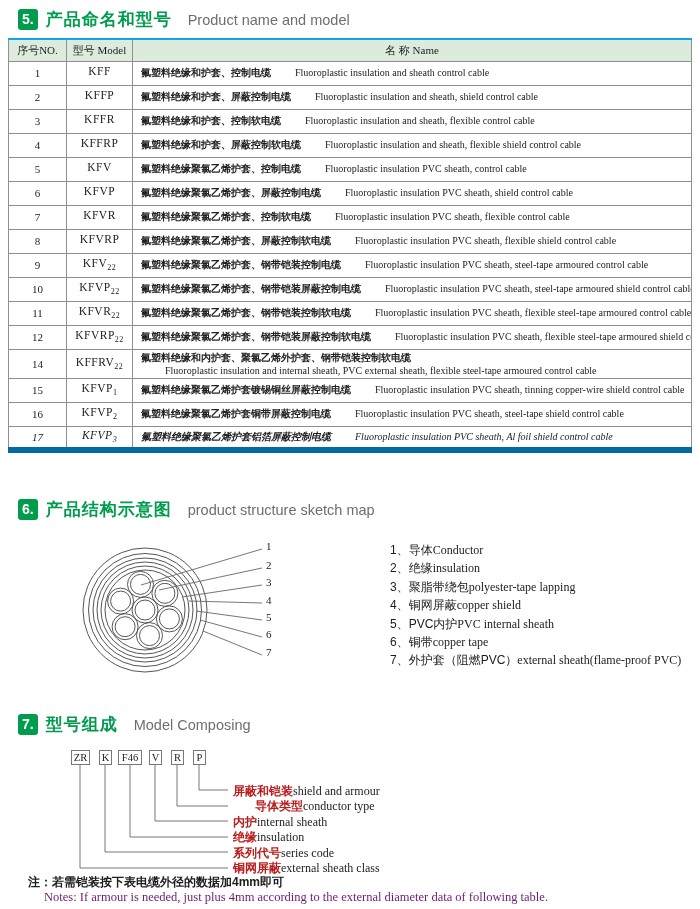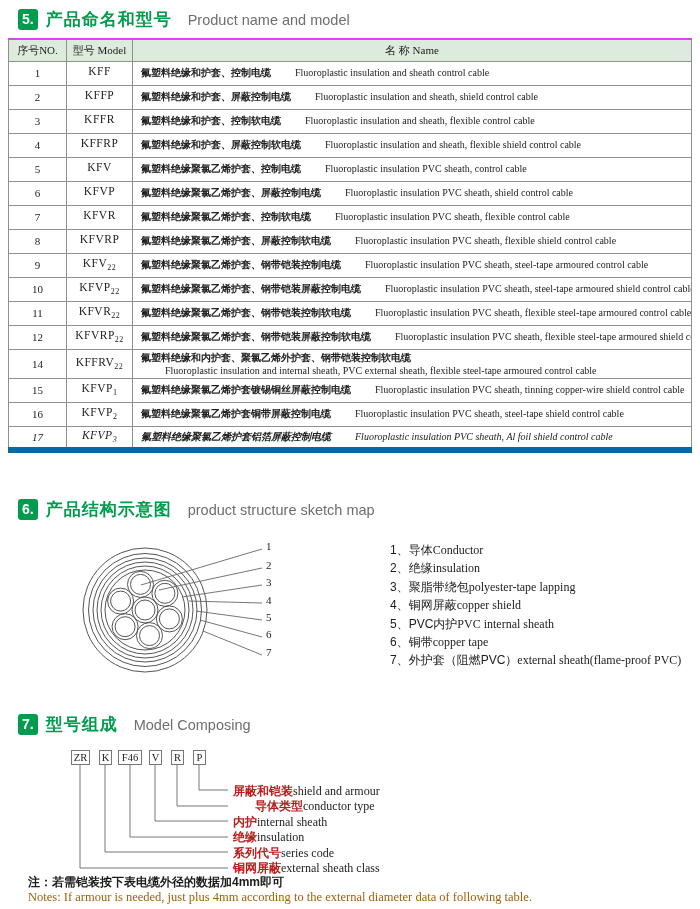--- a/index.html
+++ b/index.html
@@ -28,21 +28,21 @@
     position:absolute; left:8px; top:38px; width:684px;
     border-collapse:collapse; table-layout:fixed;
   }
   table.products col.c1 { width:58px; }
   table.products col.c2 { width:66px; }
   table.products th, table.products td {
     border:1px solid #8f8f8f; vertical-align:middle;
   }
   table.products thead th {
     background:#dcebdc; font-size:11px; font-weight:normal; height:22px;
-    border-top:2px solid #d946ef; color:#1c1c1c;
+    border-top:2px solid #0ea5e9; color:#1c1c1c;
   }
   table.products tbody tr:last-child td { border-bottom:6px solid #0369a1;font-style:italic; }
   td.c-no { text-align:center; font-size:11px; height:24px; }
   td.c-model { text-align:center; font-size:11.5px; letter-spacing:0.5px; }
   td.c-model sub { font-size:8px; }
   td.c-name { font-size:10px; padding:1px 4px 1px 8px; white-space:nowrap; overflow:hidden; }
   td.c-name .zh { font-family:"Liberation Sans", sans-serif; font-weight:bold; font-size:10px; }
   td.c-name .en { font-family:"Liberation Serif", serif; font-size:10px;padding-left:24px; }
   td.c-name.two-line { line-height:13px; }
   td.c-name.two-line .zh { display:block; }
@@ -73,22 +73,22 @@
   .clabel-1 { top:53px;margin-left:22px; }
   .clabel-2 { top:69px; }
   .clabel-3 { top:84px; }
   .clabel-4 { top:100px; }
   .clabel-5 { top:115px; }
   .note-zh {
     position:absolute; left:28px; top:874px; font-size:12px;
     font-family:"Liberation Sans", sans-serif; font-weight:bold; color:#1c1c1c;
   }
   .note-en {
-    position:absolute; left:28px; top:890px; font-size:12.5px;
-    font-family:"Liberation Serif", serif; color:#a16207;
+    position:absolute; left:44px; top:890px; font-size:12.5px;
+    font-family:"Liberation Serif", serif; color:#701a75;
   }
   .diagram-line { stroke:#666; stroke-width:0.9; fill:none; }
   .ring { stroke:#555; stroke-width:1; fill:none; }
   .cond { stroke:#555; stroke-width:1; fill:none; }
   .callout-num { font-family:"Liberation Serif", serif; font-size:11px; fill:#1c1c1c; }
 </style>
 </head>
 <body>
 
 <div class="page">

